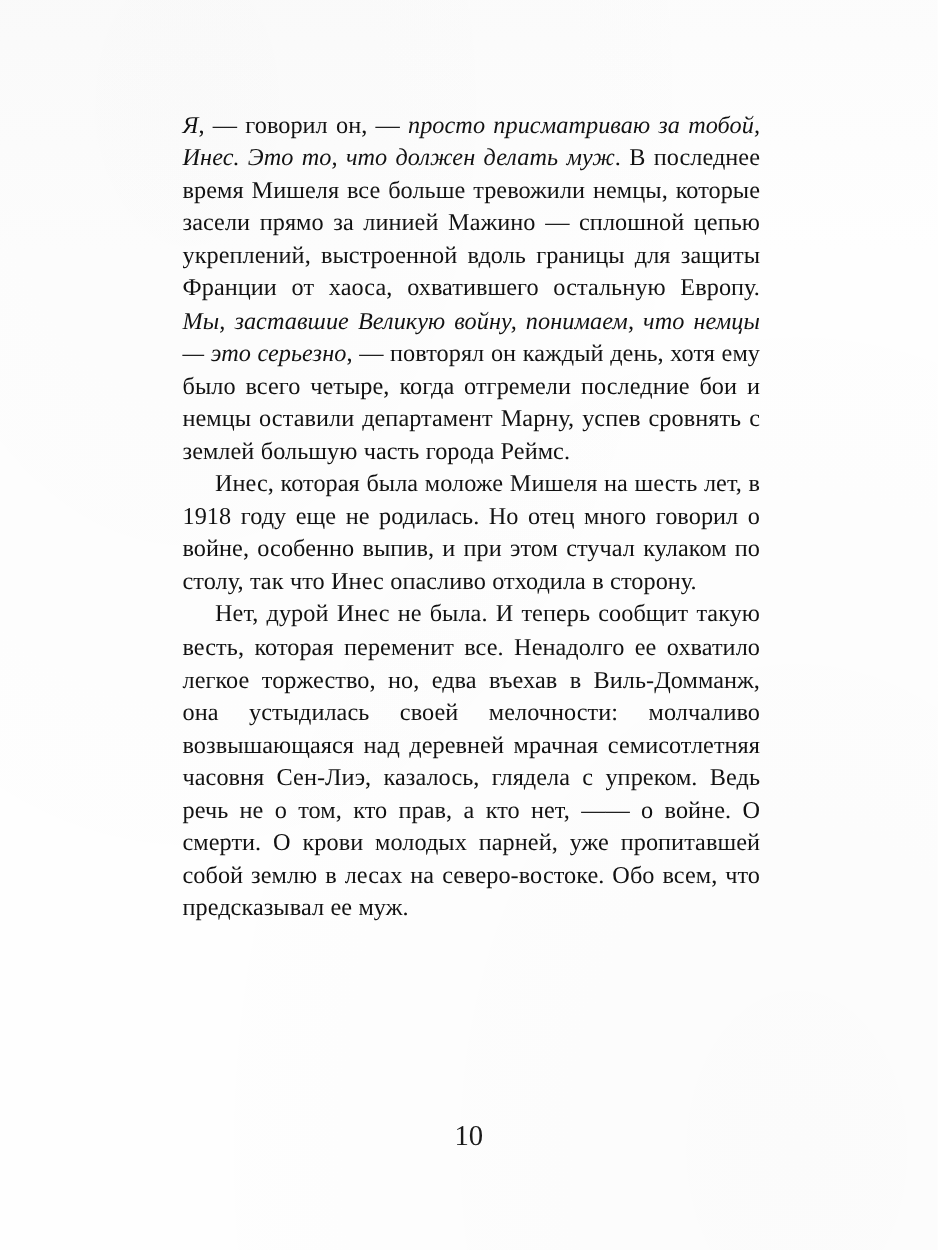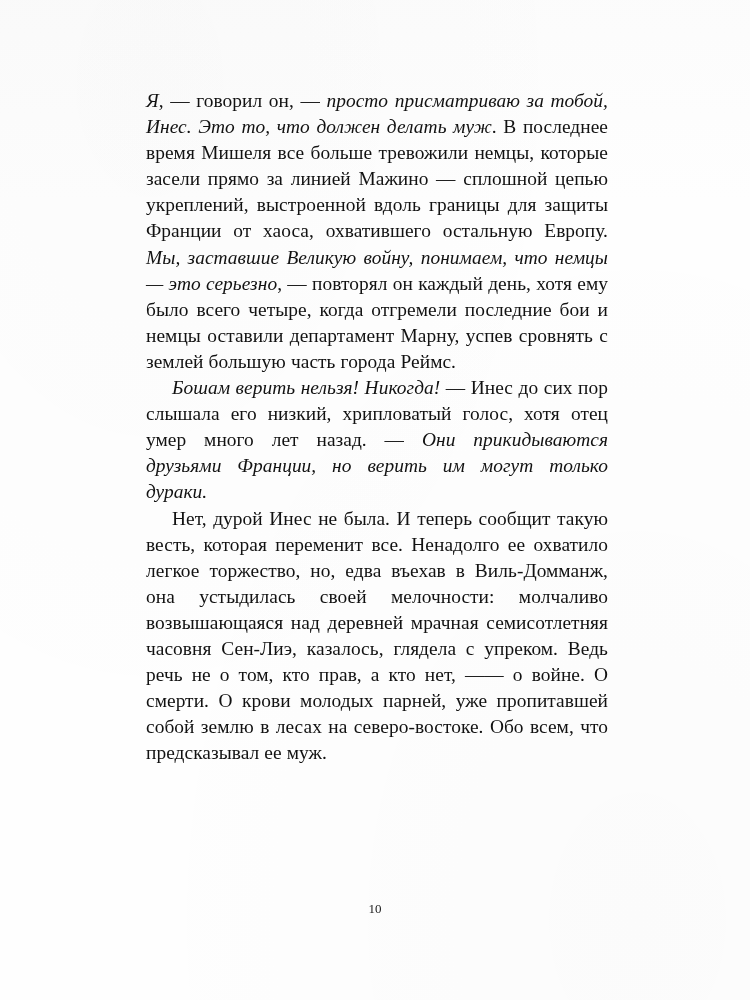--- a/index.html
+++ b/index.html
@@ -63,32 +63,32 @@
   em, .it {
     font-style: italic;
   }
 
   .folio {
     position: absolute;
     top: 898px;
     left: 0;
     width: 750px;
     text-align: center;
-    font-size: 13px;
+    font-size: 23px;
     line-height: 22px;
     color: #1a1a1a;
     font-family: "Liberation Serif", "DejaVu Serif", serif;
   }
 </style>
 </head>
 <body>
 
 <div class="page">
 
   <div class="text-block">
     <p class="para first"><em>Я</em><span>, — говорил он, — </span><em>просто присматриваю за тобой, Инес. Это то, что должен делать муж</em><span>. В последнее время Мишеля все больше тревожили немцы, которые засели прямо за линией Мажино — сплошной цепью укреплений, выстроенной вдоль границы для защиты Франции от хаоса, охватившего остальную Европу. </span><em>Мы, заставшие Великую войну, понимаем, что немцы — это серьезно</em><span>, — повторял он каждый день, хотя ему было всего четыре, когда отгремели последние бои и немцы оставили департамент Марну, успев сровнять с землей большую часть города Реймс.</span></p>
-    <p class="para"><em>Бошам верить нельзя! Никогда!</em><span> — Инес до сих пор слышала его низкий, хрипловатый голос, хотя отец умер много лет назад. — </span><em>Они прикидываются друзьями Франции, но верить им могут только дураки.</em></p>
+    <p class="para"><span>Инес, которая была моложе Мишеля на шесть лет, в 1918 году еще не родилась. Но отец много говорил о войне, особенно выпив, и при этом стучал кулаком по столу, так что Инес опасливо отходила в сторону.</span></p>
     <p class="para"><span>Нет, дурой Инес не была. И теперь сообщит такую весть, которая переменит все. Ненадолго ее охватило легкое торжество, но, едва въехав в Виль-Домманж, она устыдилась своей мелочности: молчаливо возвышающаяся над деревней мрачная семисотлетняя часовня Сен-Лиэ, казалось, глядела с упреком. Ведь речь не о том, кто прав, а кто нет, —— о войне. О смерти. О крови молодых парней, уже пропитавшей собой землю в лесах на северо-востоке. Обо всем, что предсказывал ее муж.</span></p>
   </div>
 
   <div class="folio">10</div>
 
 </div>
 
 </body></html>

